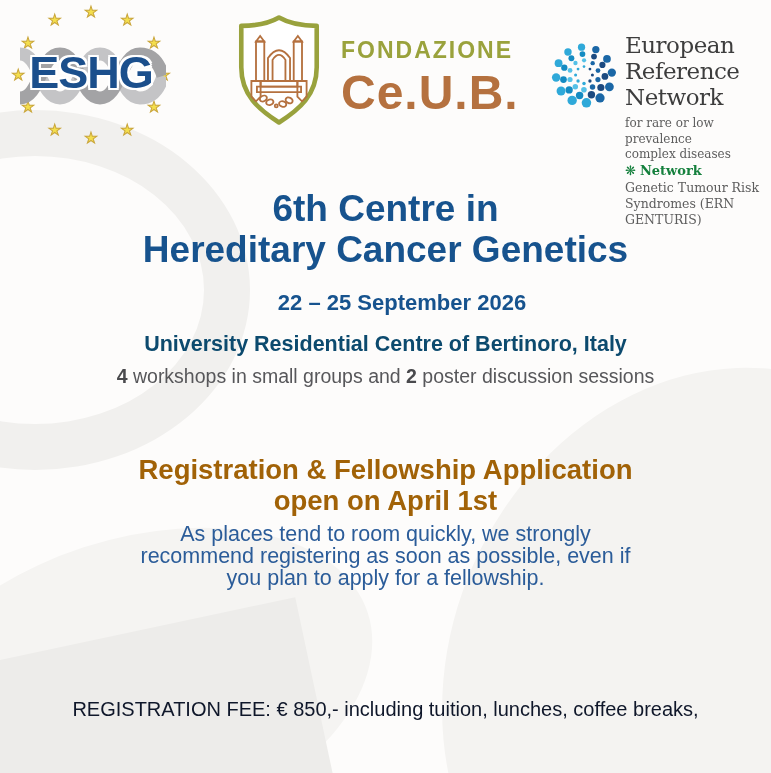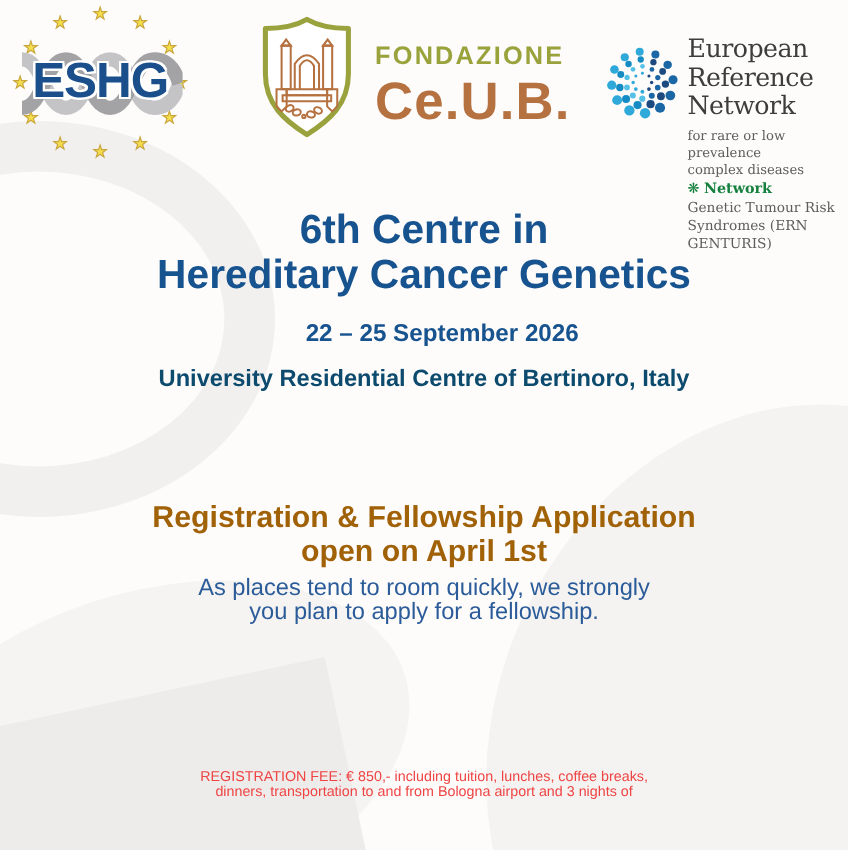--- a/index.html
+++ b/index.html
@@ -48,21 +48,21 @@
 
   
   .cblock { position:absolute; left:0; right:0; text-align:center; }
   .title { top:188px; font-size:37px; font-weight:bold; color:#17538e; line-height:1.12; }
   .dates { top:290px; font-size:22px; font-weight:bold; color:#17538e;margin-left:33px; }
   .venue { top:332px; font-size:21.5px; font-weight:bold; color:#0c4a6e; }
   .stats { top:366px; font-size:19.5px; color:#57575a; line-height:1.06; }
   .stats b { font-weight:bold; color:#4a4a4d; }
   .reg-heading { top:455px; font-size:27.5px; font-weight:bold; color:#a16207; line-height:1.12; }
   .note { top:524px; font-size:21.5px; color:#2b5c99; line-height:1.02; }
-  .fee { top:699px; font-size:13px; color:#ef4444; line-height:1.06; }
+  .fee { top:699px; font-size:20px; color:#0f172a; line-height:1.06; }
 </style>
 </head>
 <body>
 
 <div class="poster">
 
   <div class="swirl swirl-ring"></div>
   <div class="swirl swirl-right"></div>
   <div class="swirl swirl-mid"></div>
   <div class="swirl swirl-bottom"></div>
@@ -186,31 +186,32 @@
 
     <h1 class="cblock title">
       <div>6th Centre in</div>
       <div>Hereditary Cancer Genetics</div>
     </h1>
 
     <div class="cblock dates">22 – 25 September 2026</div>
     <div class="cblock venue">University Residential Centre of Bertinoro, Italy</div>
 
     <div class="cblock stats">
+      <div><b>4</b><span> workshops in small groups and </span><b>2</b><span> poster discussion sessions</span></div>
     </div>
 
     <div class="cblock reg-heading">
       <div>Registration &amp; Fellowship Application</div>
       <div>open on April 1st</div>
     </div>
 
     <div class="cblock note">
       <div>As places tend to room quickly, we strongly</div>
+      <div>recommend registering as soon as possible, even if</div>
       <div>you plan to apply for a fellowship.</div>
     </div>
 
     <div class="cblock fee">
       <div>REGISTRATION FEE: € 850,- including tuition, lunches, coffee breaks,</div>
-      <div>dinners, transportation to and from Bologna airport and 3 nights of</div>
     </div>
 
   </div>
 </div>
 
 </body></html>

